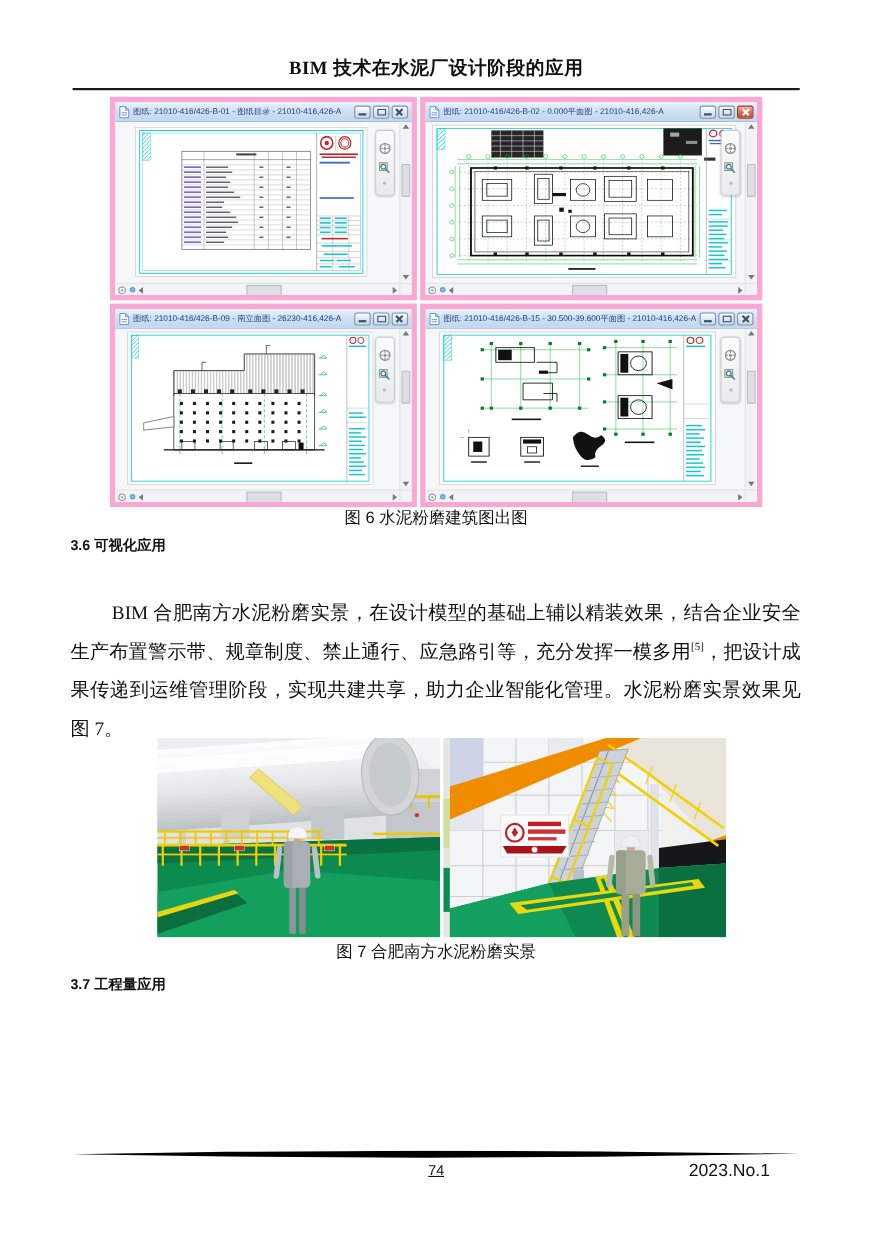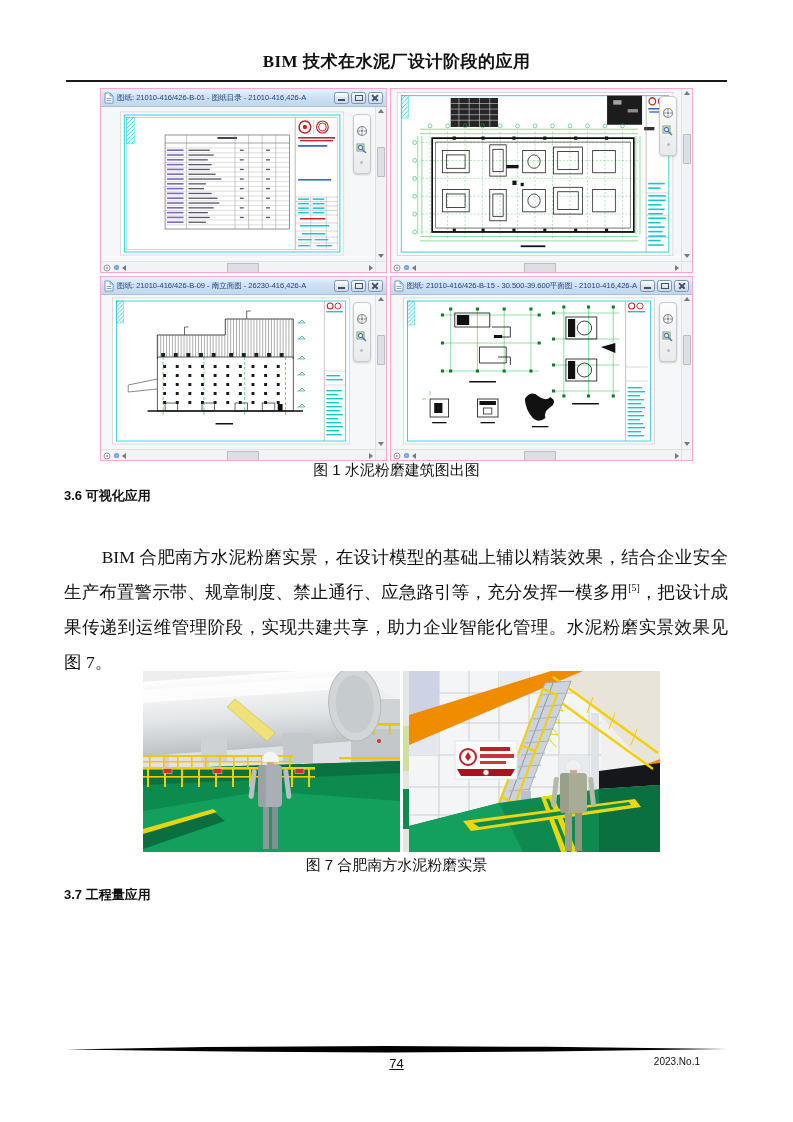--- a/index.html
+++ b/index.html
@@ -7,21 +7,21 @@
         font-family:"Liberation Serif",serif;color:#111;overflow:hidden;}
 
   
   .header-title{position:absolute;top:50px;left:0;width:100%;text-align:center;
     font-size:17px;font-weight:700;letter-spacing:.5px;}
   .header-rule{position:absolute;top:80px;left:66px;width:661px;height:2px;background:#1a1a1a;}
 
   
   .fig6{position:absolute;left:100px;top:88px;width:593px;height:373px;
     display:grid;grid-template-columns:1fr 1fr;grid-template-rows:1fr 1fr;gap:3px;}
-  .cadwin{position:relative;border:1px solid #f9a8d4;background:#fff;
+  .cadwin{position:relative;border:5px solid #f9a8d4;background:#fff;
     box-shadow:inset 0 0 0 1px #e6eef8;display:flex;flex-direction:column;box-sizing:border-box;}
   .tbar{height:17px;background:linear-gradient(#eaf3fc,#cfe1f3 45%,#c2d7ee);
     border-bottom:1px solid #a9bfd8;display:flex;align-items:center;gap:3px;padding:0 3px;flex:0 0 auto;}
   .doc-ic{width:10px;height:12px;flex:0 0 auto;}
   .ttl{flex:1;font-family:"Liberation Sans",sans-serif;font-size:7.5px;color:#1f3f77;
     white-space:nowrap;overflow:hidden;line-height:1;}
   .wbtns{display:flex;gap:2px;flex:0 0 auto;}
   .wbtn{width:15px;height:12px;border:1px solid #7e95ad;border-radius:2.5px;
     background:linear-gradient(#fff,#dfe7ef 50%,#cdd9e5);position:relative;box-sizing:border-box;}
   .wbtn.min::after{content:"";position:absolute;left:3px;right:3px;bottom:2px;height:2px;background:#3d5168;}
@@ -67,21 +67,21 @@
   .para sup{font-size:10px;line-height:0;}
 
   
   .fig7{position:absolute;left:143px;top:671px;display:flex;gap:3px;}
   .photo{width:257px;height:181px;display:block;}
 
   
   .fbar{position:absolute;left:66px;top:1046px;}
   .fpage{position:absolute;top:1056px;left:66px;width:661px;text-align:center;
     font-family:"Liberation Sans",sans-serif;font-size:13px;text-decoration:underline;}
-  .fissue{position:absolute;top:1056px;right:93px;font-family:"Liberation Sans",sans-serif;font-size:10px;}
+  .fissue{position:absolute;top:1056px;right:93px;font-family:"Liberation Sans",sans-serif;font-size:16px;}
 </style>
 </head>
 <body>
 
 <div class="page">
 
   <div class="header-title">BIM 技术在水泥厂设计阶段的应用</div>
   <div class="header-rule"></div>
 
   <div class="fig6">
@@ -267,20 +267,34 @@
               <span class="tri-left"></span>
             </div>
           <div class="hthumb"></div>
           <span class="tri-right"></span>
         </div>
         <div class="corner"></div>
       </div>
     </div>
 
     <div class="cadwin">
+      <div class="tbar">
+        <svg class="doc-ic" viewBox="0 0 10 12">
+            <path d="M1 1h5l3 3v7H1z" fill="#fff" stroke="#5b87b8" stroke-width="0.8"></path>
+            <path d="M6 1v3h3z" fill="#cfe3f6" stroke="#5b87b8" stroke-width="0.7"></path>
+            <rect x="2.5" y="6" width="5" height="1" fill="#7fa8d0"></rect>
+            <rect x="2.5" y="8" width="5" height="1" fill="#7fa8d0"></rect>
+          </svg>
+        <span class="ttl">图纸: 21010-416/426-B-02 - 0.000平面图 - 21010-416,426-A</span>
+        <span class="wbtns">
+            <span class="wbtn min"></span>
+            <span class="wbtn max"></span>
+            <span class="wbtn cls close-red"></span>
+          </span>
+      </div>
       <div class="wbody">
         <div class="canvas">
           <svg viewBox="0 0 282 154" preserveAspectRatio="none">
             <defs>
                 <pattern id="ch2" width="4" height="4" patternUnits="userSpaceOnUse">
                   <path d="M0 4L4 0" stroke="#12ccd6" stroke-width="0.8"></path>
                 </pattern>
               </defs>
             <rect width="282" height="154" fill="#f6f7f8"></rect>
             <rect x="6" y="3" width="268" height="146" fill="#fff" stroke="#c5c5c5" stroke-width="0.6"></rect>
@@ -796,21 +810,21 @@
               <span class="tri-left"></span>
             </div>
           <div class="hthumb"></div>
           <span class="tri-right"></span>
         </div>
         <div class="corner"></div>
       </div>
     </div>
   </div>
 
-  <div class="cap cap6">图 1 水泥粉磨建筑图出图</div>
+  <div class="cap cap6">图 6 水泥粉磨建筑图出图</div>
   <div class="shead h36">3.6 可视化应用</div>
   <p class="para p1"><span>BIM 合肥南方水泥粉磨实景，在设计模型的基础上辅以精装效果，结合企业安全生产布置警示带、规章制度、禁止通行、应急路引等，充分发挥一模多用</span><sup>[5]</sup><span>，把设计成果传递到运维管理阶段，实现共建共享，助力企业智能化管理。水泥粉磨实景效果见图 7。</span></p>
 
   <div class="fig7">
     <svg class="photo" viewBox="0 0 257 181" preserveAspectRatio="none">
       <defs>
         <linearGradient id="cyl" x1="0" y1="0" x2="0" y2="1">
             <stop offset="0" stop-color="#fdfdfd"></stop>
             <stop offset="0.55" stop-color="#e3e6e8"></stop>
             <stop offset="1" stop-color="#bcc1c5"></stop>

